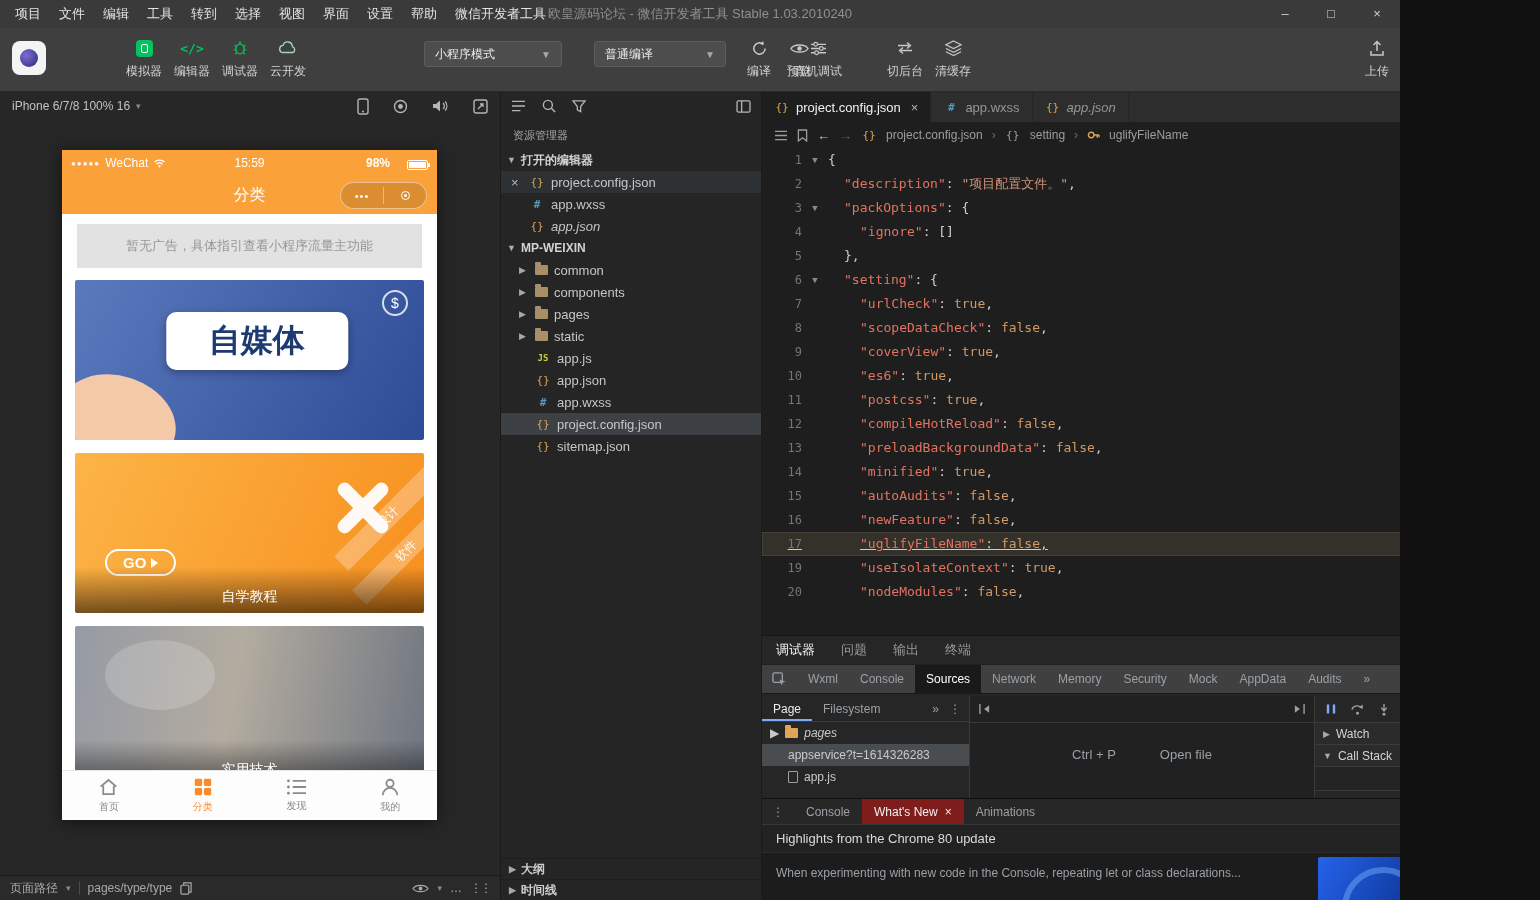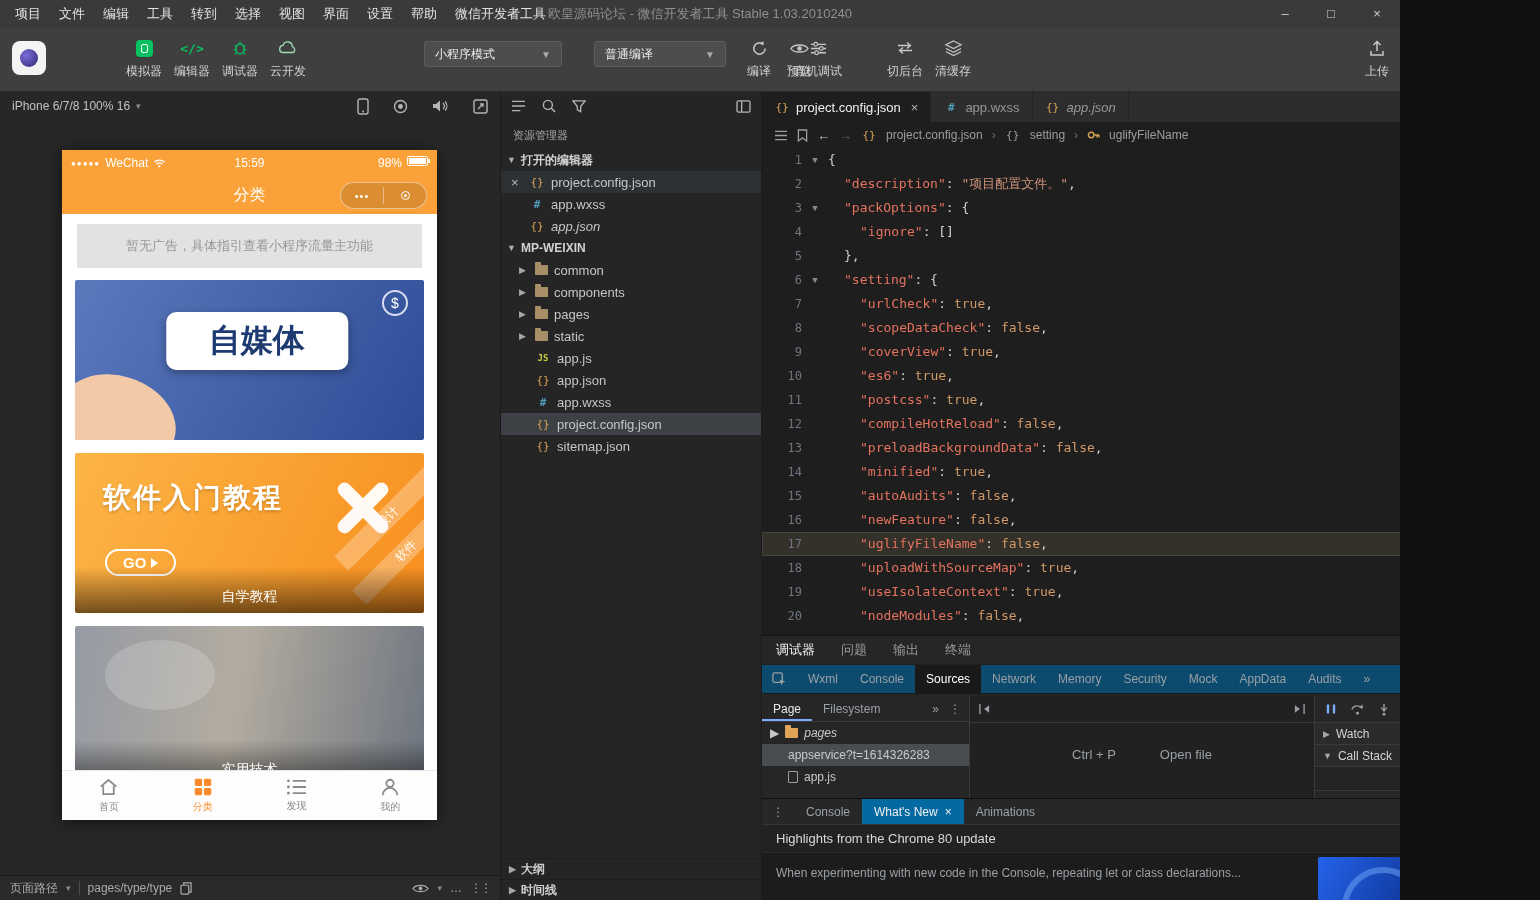--- a/index.html
+++ b/index.html
@@ -39,21 +39,21 @@
   
   .sim { position:absolute; top:92px; left:0; width:500px; bottom:25px; background:#272727; }
   .sim-head { height:28px; display:flex; align-items:center; padding:0 12px; color:#c2c2c2; font-size:12px; gap:6px; }
   .sim-head .hicons { margin-left:auto; display:flex; gap:24px; align-items:center; color:#b5b5b5; }
 
   .phone { position:absolute; left:62px; top:58px; width:375px; height:670px; background:#fff;
            box-shadow:0 2px 16px rgba(0,0,0,.55); }
   .p-status { height:26px; background:#faa13a; color:#fff; display:flex; align-items:center;
               padding:0 9px; font-size:12px; }
   .p-status .lft { flex:1; display:flex; align-items:center; gap:5px; }
-  .p-status .rgt { flex:1; display:flex; align-items:flex-start; gap:5px; justify-content:flex-end; }
+  .p-status .rgt { flex:1; display:flex; align-items:flex-end; gap:17px; justify-content:flex-end;font-weight:bold; }
   .batt { width:21px; height:10px; border:1px solid #fff; border-radius:2px; position:relative; }
   .batt i { position:absolute; inset:1px; background:#fff; display:block; }
   .batt::after { content:""; position:absolute; right:-3px; top:2px; width:2px; height:4px; background:#fff; }
   .p-nav { height:38px; background:#faa13a; position:relative; }
   .p-nav .ttl { text-align:center; line-height:38px; color:#fff; font-size:16px; }
   .capsule { position:absolute; right:10px; top:6px; width:87px; height:27px;
              border:1px solid rgba(255,255,255,.45); border-radius:14px; background:rgba(0,0,0,.12);
              display:flex; align-items:center; color:#fff; }
   .capsule .half { flex:1; text-align:center; font-size:11px; letter-spacing:1px; }
   .capsule .div { width:1px; height:17px; background:rgba(255,255,255,.4); }
@@ -139,34 +139,34 @@
   .ed-tab.active { background:#1e1e1e; color:#f0f0f0; }
   .tab-x { margin-left:4px; color:#b5b5b5; }
   .ed-tabs-right { margin-left:auto; display:flex; align-items:center; gap:16px; padding:0 14px; color:#b0b0b0; }
   .ed-crumb { height:26px; display:flex; align-items:center; gap:9px; padding:0 12px; font-size:12px; color:#9d9d9d; }
   .ed-crumb .sep { color:#6d6d6d; }
   .ed-crumb .arrow { font-size:13px; color:#c6c6c6; }
   .ed-crumb .arrow.dim { color:#5d5d5d; }
   .code { position:absolute; top:56px; bottom:0; left:0; right:0; overflow:hidden;
           font-family:"DejaVu Sans Mono",monospace; font-size:13px; }
   .code-line { display:flex; height:24px; line-height:24px; }
-  .code-line.current { background:#33312a; box-shadow:inset 0 0 0 1px #45423a; }
+  .code-line.current { background:#33312a; box-shadow:inset 0 0 0 1px #45423a;text-decoration:underline; }
   .ln { width:40px; text-align:right; color:#6e7681; flex:none; font-size:12px; }
   .fold { width:26px; text-align:center; color:#8a8a8a; flex:none; font-size:9px; }
   .ct { white-space:pre; }
   .tk-key { color:#e5735f; } .tk-str { color:#ce9178; } .tk-bool { color:#d19a66; } .tk-pun { color:#cfcfcf; }
   .ed-scroll { position:absolute; right:2px; top:84px; width:7px; height:150px; background:#4a4a4a; border-radius:3px; }
 
   
   .debug { position:absolute; left:762px; top:635px; width:778px; height:163px; background:#262626;
            border-top:1px solid #161616; }
   .dbg-tabs { height:28px; display:flex; align-items:center; padding:0 14px; gap:26px; font-size:13px; color:#9a9a9a; }
   .dbg-tab.active { color:#f2f2f2; }
   .dbg-win { margin-left:auto; display:flex; gap:18px; color:#b5b5b5; font-size:13px; }
-  .dt-row { height:30px; background:#0c4a6e; border-top:1px solid #202020; border-bottom:1px solid #191919;
+  .dt-row { height:30px; background:#404040; border-top:1px solid #202020; border-bottom:1px solid #191919;
             display:flex; align-items:center; font-size:12px; color:#9aa0a6; }
   .dt-insp { padding:0 10px; display:flex; align-items:center; }
   .dt-tab { padding:0 11px; height:100%; display:flex; align-items:center; }
   .dt-tab.active { background:#191919; color:#fff; }
   .dt-right { margin-left:auto; display:flex; align-items:center; gap:14px; padding-right:12px; }
   .warn { color:#f3c13a; display:flex; align-items:center; gap:4px; }
   .warn .tri { width:0; height:0; border-left:6px solid transparent; border-right:6px solid transparent;
                border-bottom:10px solid #f3c13a; }
   .src { position:absolute; top:60px; bottom:0; left:0; right:0; display:flex; }
   .src-left { width:208px; border-right:1px solid #3a3a3a; }
@@ -192,21 +192,21 @@
   .not-paused { height:24px; display:flex; align-items:center; justify-content:center; color:#9aa0a6;
                 font-size:11px; background:#242424; border-bottom:1px solid #3a3a3a; }
 
   
   .drawer { position:absolute; left:762px; top:798px; width:778px; height:102px; background:#1c1c1c;
             border-top:1px solid #0f0f0f; }
   .drawer-tabs { height:26px; background:#272727; display:flex; align-items:center; font-size:12px;
                  color:#9aa0a6; border-bottom:1px solid #363636; }
   .drw-kebab { padding:0 10px; color:#9aa0a6; }
   .drw-tab { padding:0 12px; height:100%; display:flex; align-items:center; gap:7px; }
-  .drw-tab.active { background:#0369a1; color:#f0f0f0; }
+  .drw-tab.active { background:#7f1d1d; color:#f0f0f0; }
   .highlights { height:28px; display:flex; align-items:center; padding:0 14px; color:#dadada; font-size:13px;
                 background:#222; border-bottom:1px solid #2c2c2c; }
   .wn-body { position:relative; height:48px; padding:6px 14px; }
   .wn-title { font-size:15px; color:#e8eaed; margin-top:3px; }
   .wn-text { font-size:12px; color:#9aa0a6; margin-top:7px; width:530px; white-space:nowrap; overflow:hidden; }
   .wn-img { position:absolute; right:22px; top:4px; width:200px; height:64px; border-radius:2px;
             background:linear-gradient(120deg,#2563eb,#0b2f8a 60%,#071f5e); overflow:hidden; }
   .wn-img::after { content:""; position:absolute; left:24px; top:10px; width:70px; height:70px;
                    border:6px solid rgba(120,180,255,.45); border-radius:50%; }
 
@@ -421,21 +421,20 @@
         <div class="p-card">
           <div class="card-media c1">
             <div class="coin">$</div>
             <div class="whitebox">自媒体</div>
             <div class="hand"></div>
           </div>
         </div>
 
         <div class="p-card">
           <div class="card-media c2">
-            <div class="bigtitle">软件入门教程</div>
             <div class="go"><span>GO</span><span class="tri"></span></div>
             <div class="xmark">
                 <span class="x1"></span>
                 <span class="x2"></span>
               </div>
             <div class="rb rb1">设计</div>
             <div class="rb rb2">软件</div>
           </div>
           <div class="cap">自学教程</div>
         </div>
@@ -709,25 +708,20 @@
           <span class="ln">16</span>
           <span class="fold"></span>
           <span class="ct" style="padding-left: 32px;"><span class="tk-key">"newFeature"</span><span class="tk-pun">: </span><span class="tk-bool">false</span><span class="tk-pun">,</span></span>
         </div>
         <div class="code-line current">
           <span class="ln">17</span>
           <span class="fold"></span>
           <span class="ct" style="padding-left: 32px;"><span class="tk-key">"uglifyFileName"</span><span class="tk-pun">: </span><span class="tk-bool">false</span><span class="tk-pun">,</span></span>
         </div>
         <div class="code-line">
-          <span class="ln">18</span>
-          <span class="fold"></span>
-          <span class="ct" style="padding-left: 32px;"><span class="tk-key">"uploadWithSourceMap"</span><span class="tk-pun">: </span><span class="tk-bool">true</span><span class="tk-pun">,</span></span>
-        </div>
-        <div class="code-line">
           <span class="ln">19</span>
           <span class="fold"></span>
           <span class="ct" style="padding-left: 32px;"><span class="tk-key">"useIsolateContext"</span><span class="tk-pun">: </span><span class="tk-bool">true</span><span class="tk-pun">,</span></span>
         </div>
         <div class="code-line">
           <span class="ln">20</span>
           <span class="fold"></span>
           <span class="ct" style="padding-left: 32px;"><span class="tk-key">"nodeModules"</span><span class="tk-pun">: </span><span class="tk-bool">false</span><span class="tk-pun">,</span></span>
         </div>
       </div>

